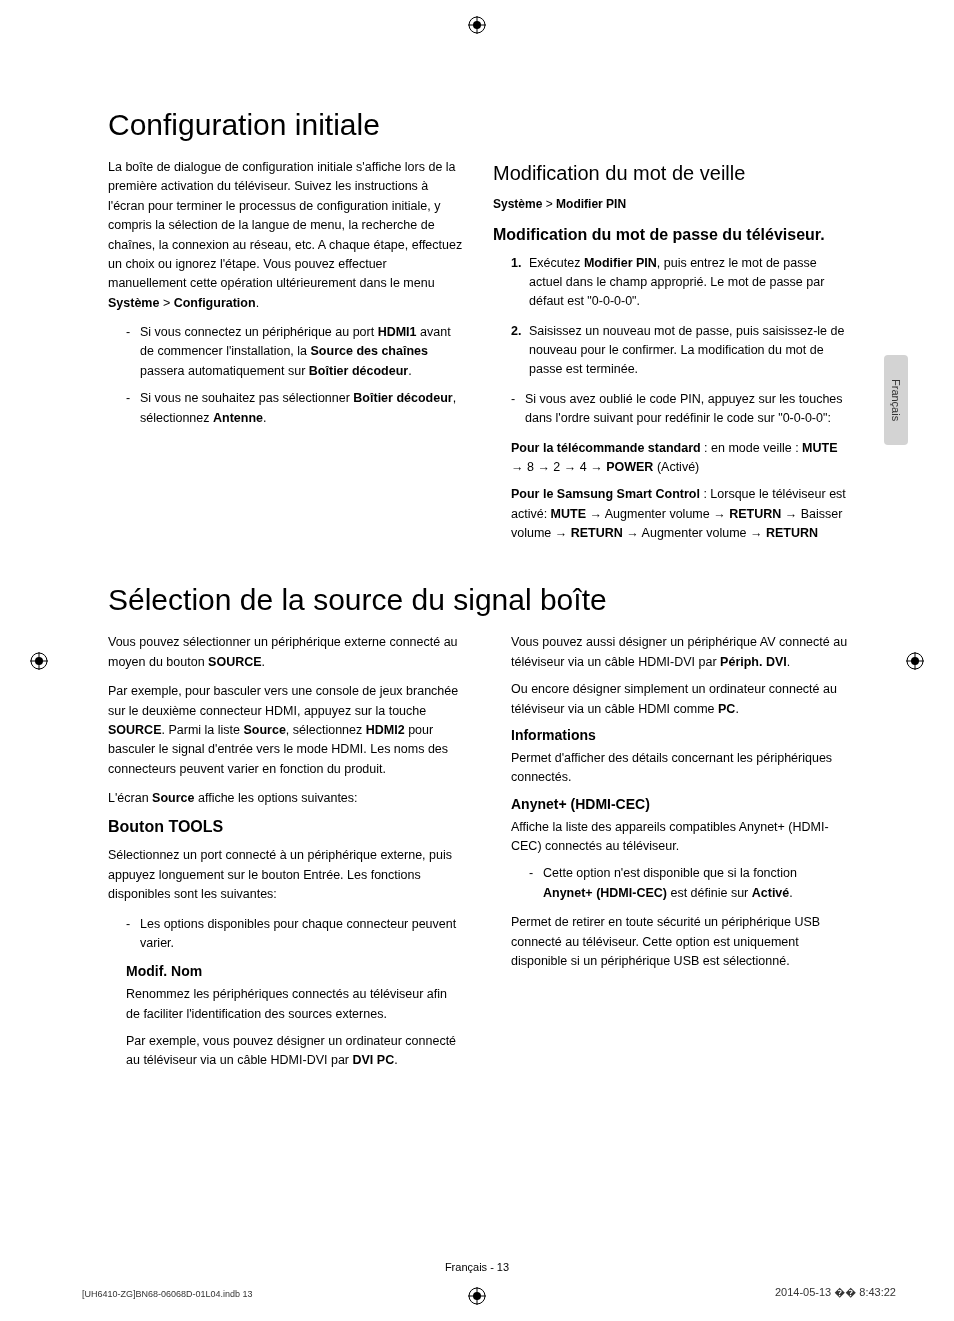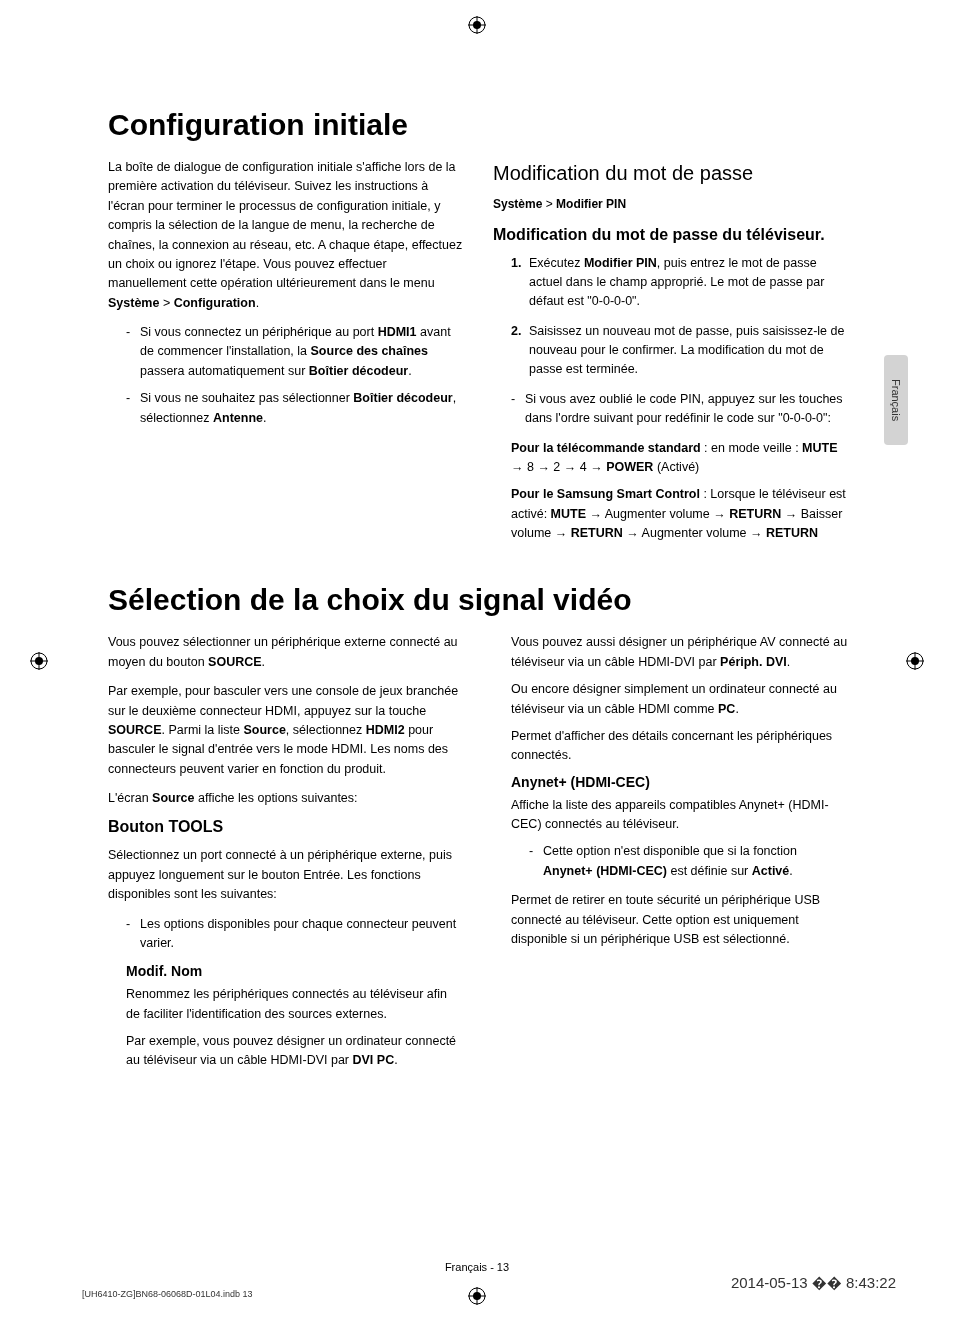--- a/index.html
+++ b/index.html
@@ -55,21 +55,21 @@
     top: 108px;
     width: 740px;
   }
   .columns {
     display: flex;
     gap: 30px;
     margin-bottom: 30px;
   }
   .col { flex: 1; }
 
-  h1 { font-size: 30px; font-weight: bold; margin-bottom: 16px; }
+  h1 { font-size: 30px; font-weight: normal; margin-bottom: 16px; }
   h2 { font-size: 20px; font-weight: normal; margin-bottom: 10px; margin-top: 4px; }
   h3 { font-size: 16px; font-weight: bold; margin-bottom: 10px; margin-top: 6px; }
   h4 { font-size: 14px; font-weight: bold; margin-bottom: 6px; margin-top: 8px; }
   .breadcrumb { font-size: 12px; margin-bottom: 12px; }
 
   p, li { font-size: 12.5px; line-height: 1.55; }
   p { margin-bottom: 10px; }
   ul, ol { padding-left: 18px; margin-bottom: 10px; }
   ul { list-style: none; }
   ul > li { position: relative; padding-left: 14px; margin-bottom: 8px; }
@@ -93,22 +93,22 @@
     position: absolute;
     left: 58px;
     bottom: 22px;
     font-size: 9px;
     color: #333;
     padding-left: 24px;
   }
   .footer-right {
     position: absolute;
     right: 58px;
-    bottom: 29px;
-    font-size: 15px;
+    bottom: 22px;
+    font-size: 11px;
     color: #333;
   }
 </style>
 </head>
 <body>
 
 <div class="crop-tl-h"></div>
 <div class="crop-tl-v"></div>
 <div class="crop-tr-h"></div>
 <div class="crop-tr-v"></div>
@@ -167,21 +167,21 @@
         <li>
           <span>Si vous connectez un périphérique au port </span><b>HDMI1</b><span> avant de commencer l'installation, la </span><b>Source des chaînes</b><span> passera automatiquement sur </span><b>Boîtier décodeur</b><span>.</span>
         </li>
         <li>
           <span>Si vous ne souhaitez pas sélectionner </span><b>Boîtier décodeur</b><span>, sélectionnez </span><b>Antenne</b><span>.</span>
         </li>
       </ul>
     </div>
 
     <div class="col">
-      <h2>Modification du mot de passe</h2>
+      <h2>Modification du mot de veille</h2>
       <p class="breadcrumb">
         <b>Système</b><span> &gt; </span><b>Modifier PIN</b>
       </p>
       <h3>Modification du mot de passe du téléviseur.</h3>
       <ol>
         <li>
           <span>Exécutez </span><b>Modifier PIN</b><span>, puis entrez le mot de passe actuel dans le champ approprié. Le mot de passe par défaut est "0-0-0-0".</span>
         </li>
         <li>Saisissez un nouveau mot de passe, puis saisissez-le de nouveau pour le confirmer. La modification du mot de passe est terminée.</li>
       </ol>
@@ -192,21 +192,21 @@
         <p>
           <b>Pour la télécommande standard</b><span> : en mode veille : </span><b>MUTE</b><span> → 8 → 2 → 4 → </span><b>POWER</b><span> (Activé)</span>
         </p>
         <p>
           <b>Pour le Samsung Smart Control</b><span> : Lorsque le téléviseur est activé: </span><b>MUTE</b><span> → Augmenter volume → </span><b>RETURN</b><span> → Baisser volume → </span><b>RETURN</b><span> → Augmenter volume → </span><b>RETURN</b>
         </p>
       </div>
     </div>
   </div>
 
-  <h1>Sélection de la choix du signal vidéo</h1>
+  <h1>Sélection de la source du signal boîte</h1>
   <div class="columns">
     <div class="col">
       <p>
         <span>Vous pouvez sélectionner un périphérique externe connecté au moyen du bouton </span><b>SOURCE</b><span>.</span>
       </p>
       <p>
         <span>Par exemple, pour basculer vers une console de jeux branchée sur le deuxième connecteur HDMI, appuyez sur la touche </span><b>SOURCE</b><span>. Parmi la liste </span><b>Source</b><span>, sélectionnez </span><b>HDMI2</b><span> pour basculer le signal d'entrée vers le mode HDMI. Les noms des connecteurs peuvent varier en fonction du produit.</span>
       </p>
       <p>
         <span>L'écran </span><b>Source</b><span> affiche les options suivantes:</span>
@@ -226,20 +226,21 @@
     </div>
 
     <div class="col">
       <div class="indent-block">
         <p>
           <span>Vous pouvez aussi désigner un périphérique AV connecté au téléviseur via un câble HDMI-DVI par </span><b>Périph. DVI</b><span>.</span>
         </p>
         <p>
           <span>Ou encore désigner simplement un ordinateur connecté au téléviseur via un câble HDMI comme </span><b>PC</b><span>.</span>
         </p>
+        <h4>Informations</h4>
         <p>Permet d'afficher des détails concernant les périphériques connectés.</p>
         <h4>Anynet+ (HDMI-CEC)</h4>
         <p>Affiche la liste des appareils compatibles Anynet+ (HDMI-CEC) connectés au téléviseur.</p>
         <ul>
           <li>
             <span>Cette option n'est disponible que si la fonction </span><b>Anynet+ (HDMI-CEC)</b><span> est définie sur </span><b>Activé</b><span>.</span>
           </li>
         </ul>
         <p>Permet de retirer en toute sécurité un périphérique USB connecté au téléviseur. Cette option est uniquement disponible si un périphérique USB est sélectionné.</p>
       </div>

